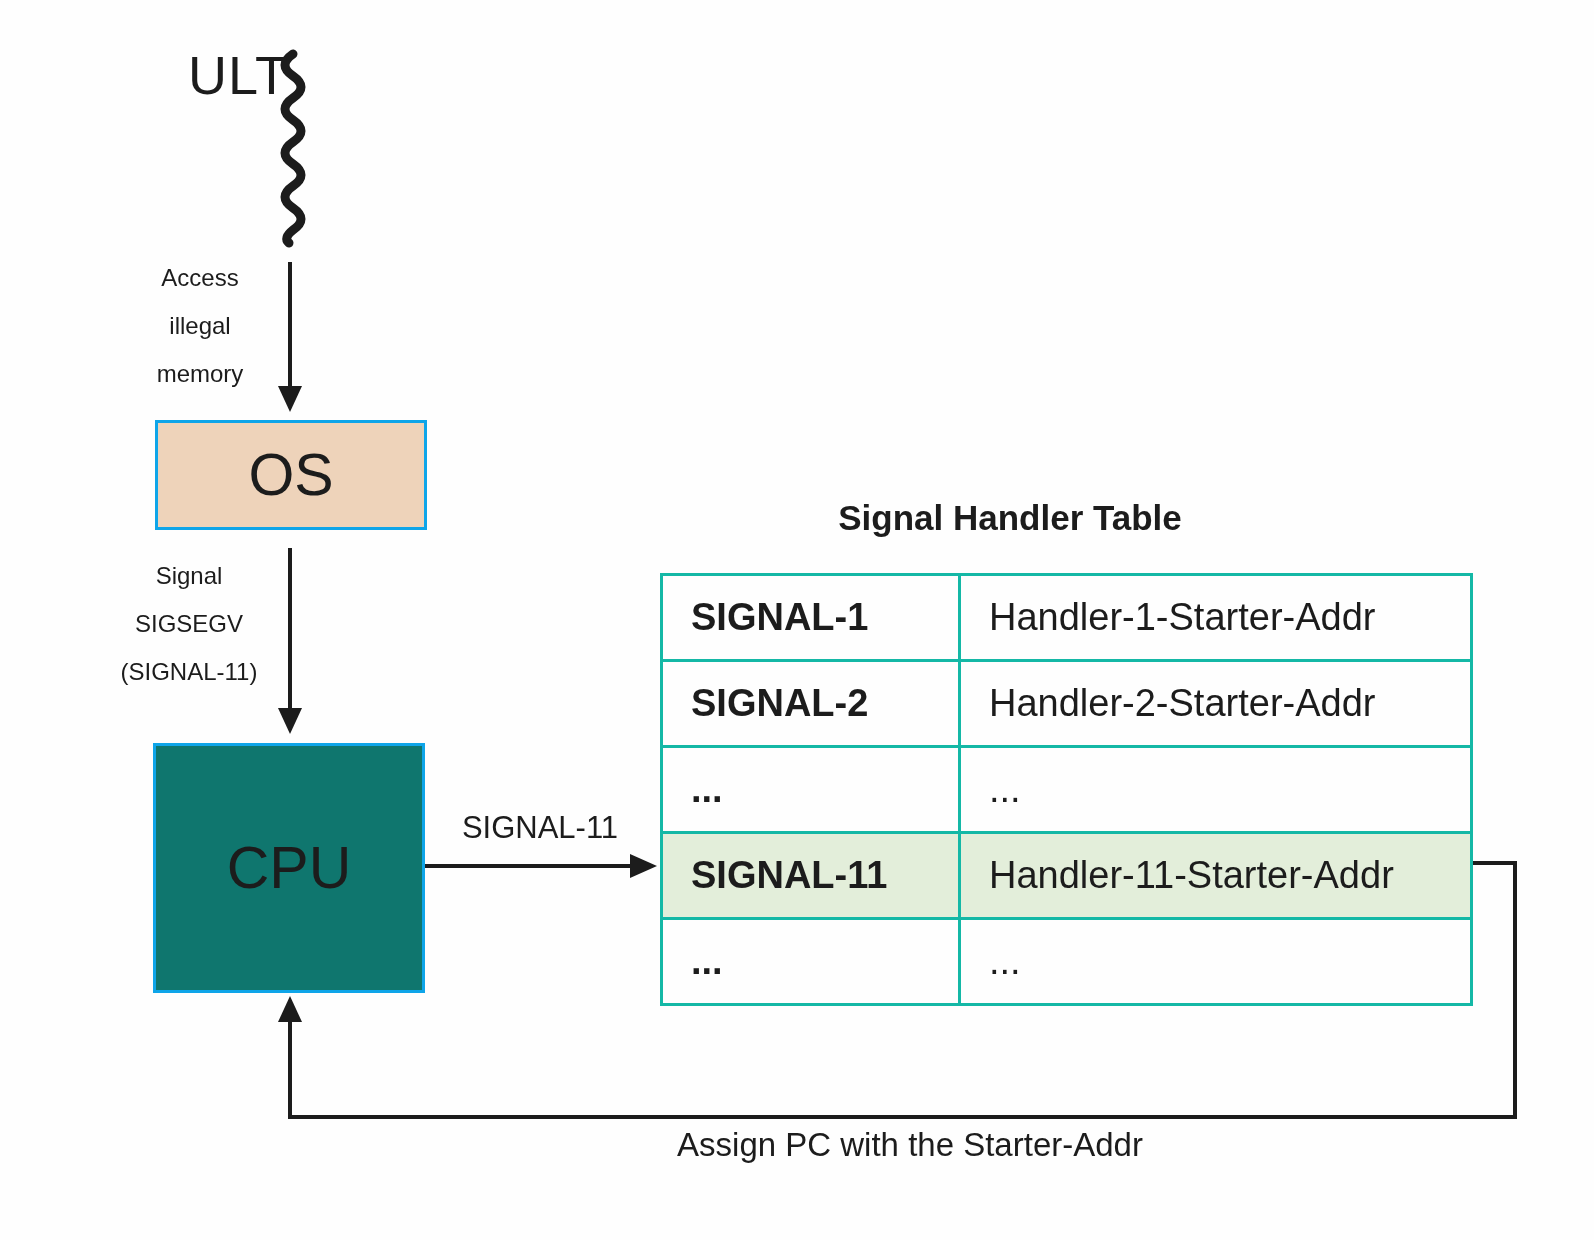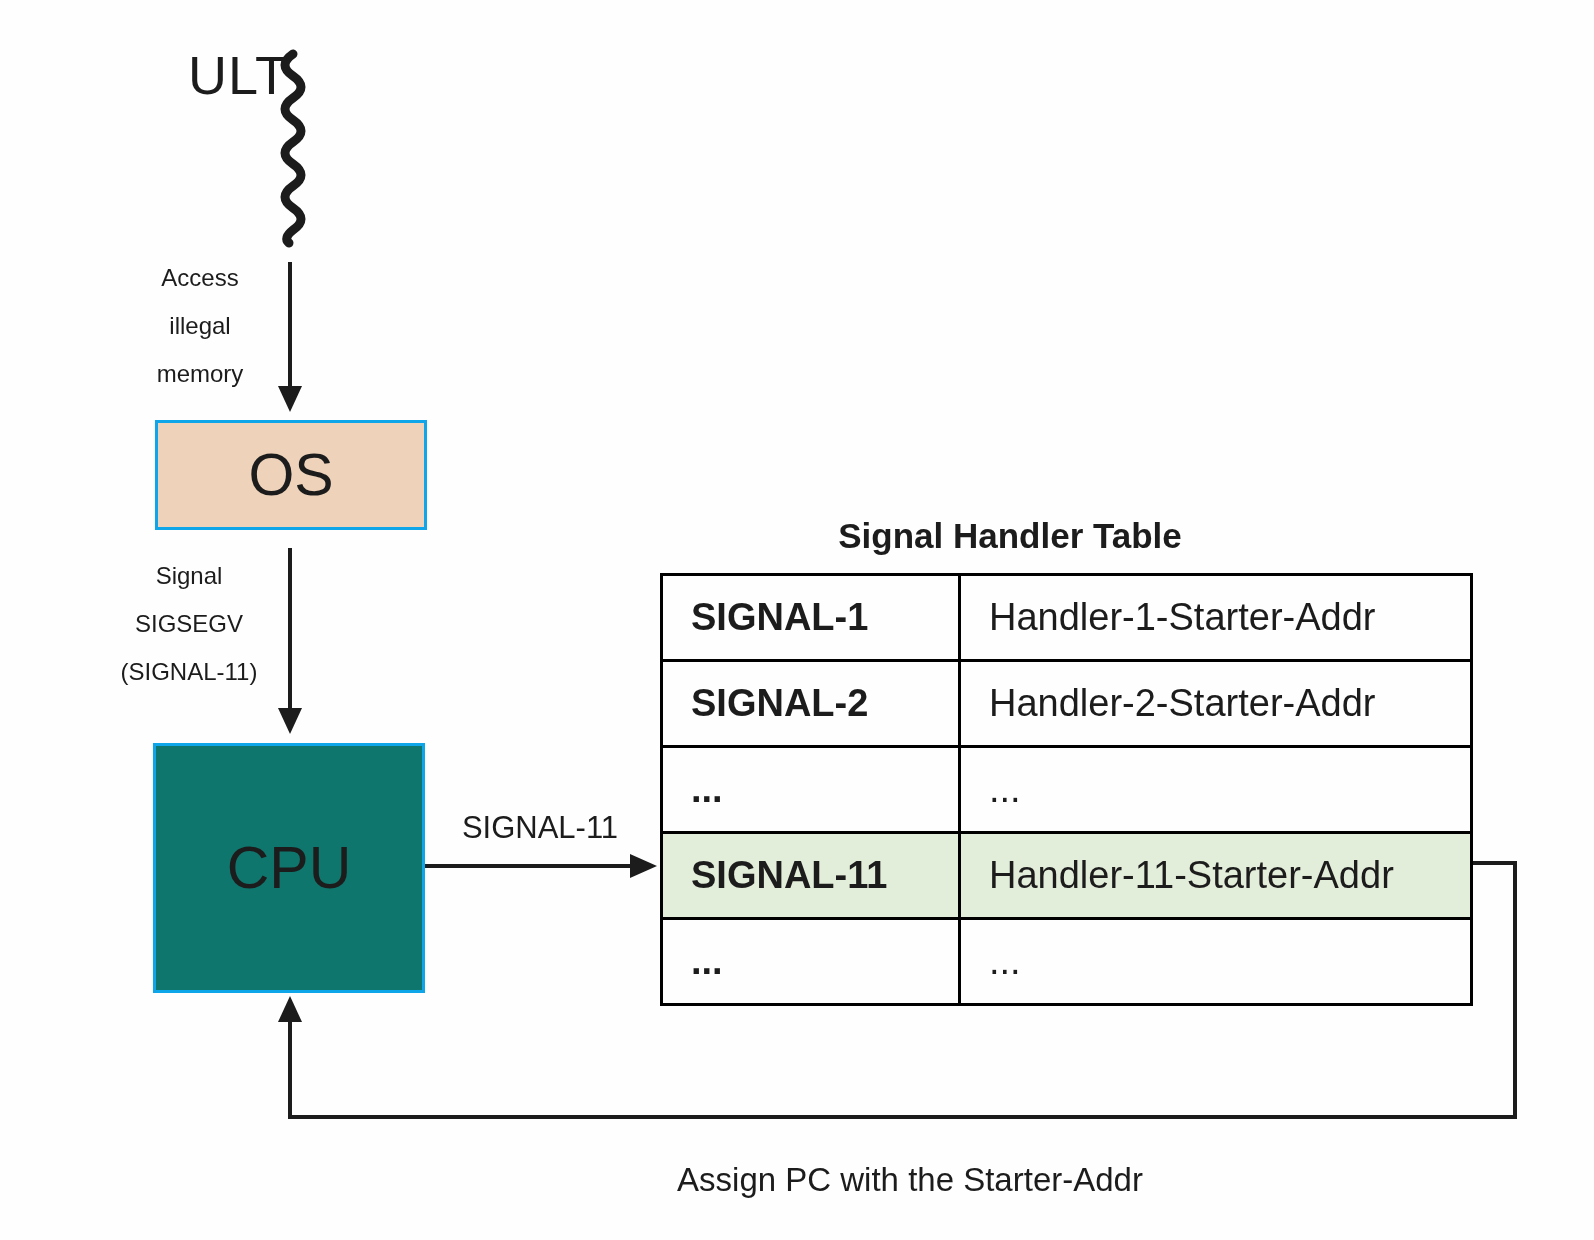--- a/index.html
+++ b/index.html
@@ -62,54 +62,52 @@
     text-align: center;
     font-size: 31px;
   }
 
   .table-title {
     left: 660px; top: 498px;
     width: 700px;
     text-align: center;
     font-size: 35px;
     font-weight: bold;
-    margin-top: 18px;
   }
 
   table.handler-table {
     position: absolute;
     left: 660px; top: 573px;
     width: 813px;
     border-collapse: collapse;
     table-layout: fixed;
     font-size: 38px;
   }
   table.handler-table td {
-    border: 3px solid #000000;
+    border: 3px solid #14b8a6;
     height: 83px;
     padding: 0 0 0 28px;
     vertical-align: middle;
     background: #fefefe;
     overflow: hidden;
     white-space: nowrap;
   }
   table.handler-table td.col-signal {
     width: 267px;
     font-weight: bold;
   }
   table.handler-table tr.highlight td {
     background: #e3eeda;
   }
 
   .assign-label {
     left: 630px; top: 1126px;
     width: 560px;
     text-align: center;
     font-size: 33px;
-    margin-top: 35px;
   }
 </style>
 </head>
 <body>
 
 <div id="stage">
 
   <svg id="lines-svg" viewBox="0 0 1594 1240" xmlns="http://www.w3.org/2000/svg">
 
     <path d="M 293 54

